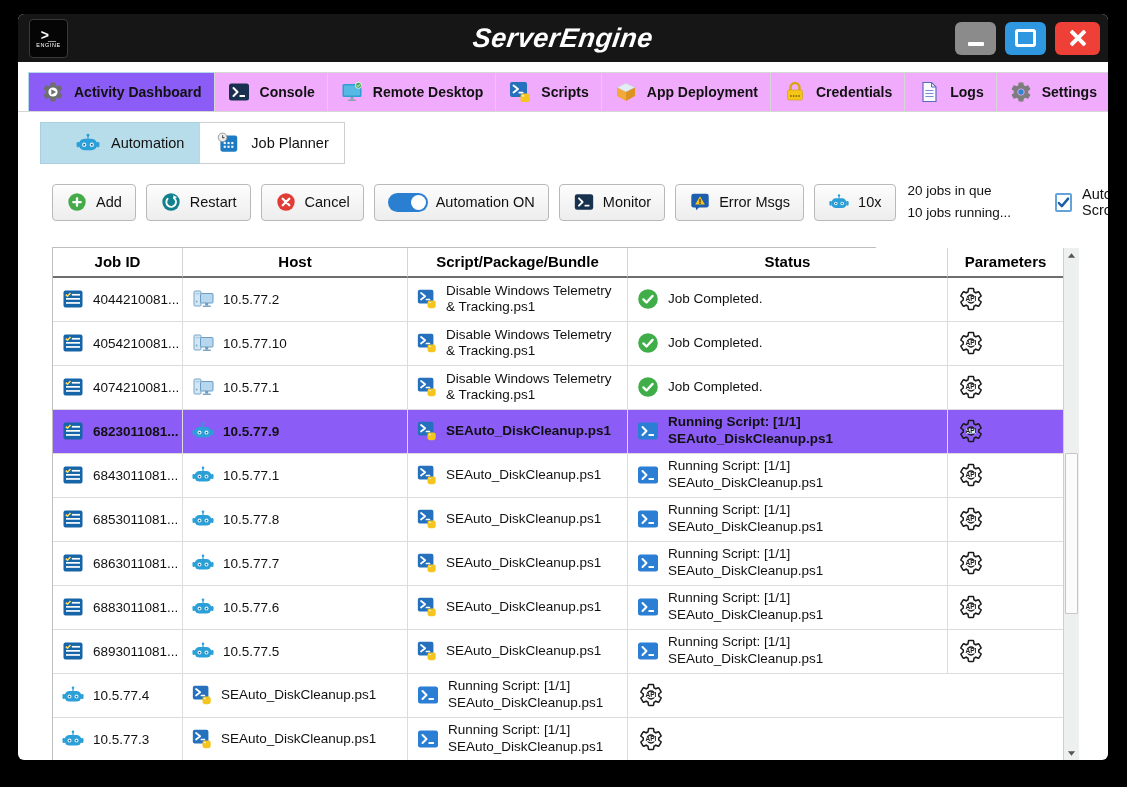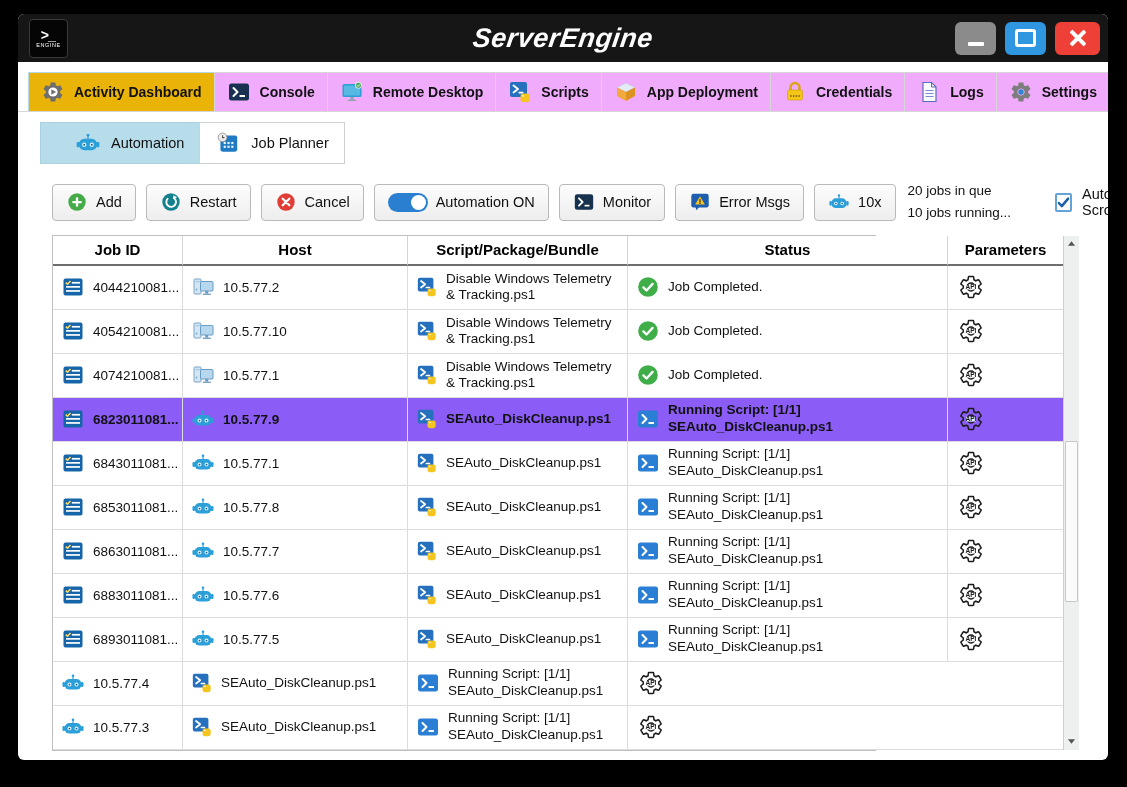--- a/index.html
+++ b/index.html
@@ -30,21 +30,21 @@
   .glyph-close{width:18px;height:18px;position:relative;}
   .glyph-close:before,.glyph-close:after{content:"";position:absolute;left:7px;top:-1px;width:4px;height:20px;background:#fff;border-radius:1px;}
   .glyph-close:before{transform:rotate(45deg);}
   .glyph-close:after{transform:rotate(-45deg);}
   
   .tabbar{display:flex;align-items:flex-end;padding-left:10px;margin-top:10px;border-bottom:1px solid #d6d6d6;}
   .tab{display:flex;align-items:center;gap:9px;height:38px;padding:0 12px;
     background:#f0abfc;border:1px solid #d6d6d6;border-bottom:none;margin-left:-1px;
     font-size:14px;font-weight:bold;color:#111;white-space:nowrap;cursor:default;}
   .tab:first-child{margin-left:0;}
-  .tab.active{background:#eab308;border-color:#b5d8e8;}
+  .tab.active{background:#8b5cf6;border-color:#b5d8e8;}
   .ic24{width:24px;height:24px;flex:0 0 auto;}
   .ic22{width:22px;height:22px;flex:0 0 auto;}
   .ic26{width:26px;height:26px;flex:0 0 auto;}
   
   .subtabs{display:flex;margin:10px 0 0 22px;}
   .subtab{display:flex;align-items:center;gap:10px;height:40px;padding:0 15px;
     background:#fff;border:1px solid #cfcfcf;margin-left:-1px;font-size:14.5px;color:#111;}
   .subtab:first-child{margin-left:0;padding-left:34px;}
   .subtab.active{background:#b7dcea;border-color:#a9cfe0;}
   
@@ -55,21 +55,21 @@
   .toggle{width:40px;height:19px;border-radius:10px;background:#2b7fd0;position:relative;flex:0 0 auto;}
   .toggle .knob{position:absolute;right:2px;top:2px;width:15px;height:15px;border-radius:50%;background:#fff;}
   .queue{font-size:13.5px;line-height:1.65;color:#111;margin-left:2px;white-space:nowrap;}
   .flexspace{flex:1;}
   .biggear{width:34px;height:34px;color:#6a6a6a;}
   .autoscroll{display:flex;align-items:center;gap:10px;margin-left:14px;font-size:14.5px;color:#111;}
   .checkbox{width:19px;height:19px;box-sizing:border-box;background:#fff;border:2px solid #63a3d8;
     border-radius:2px;display:flex;align-items:center;justify-content:center;}
   .checkbox svg{width:13px;height:13px;}
   
-  .table{margin:10px 0 0 34px;width:824px;border:1px solid #bfbfbf;display:flex;box-sizing:border-box;}
+  .table{margin:22px 0 0 34px;width:824px;border:1px solid #bfbfbf;display:flex;box-sizing:border-box;}
   .grid{width:1010px;}
   .thead,.trow{display:grid;grid-template-columns:130px 225px 220px 320px 115px;}
   .hcell{height:28px;display:flex;align-items:center;justify-content:center;
     font-weight:bold;font-size:15px;color:#000;border-right:1px solid #d4d4d4;border-bottom:2px solid #6e6e6e;background:#fff;}
   .hcell:last-child{border-right:none;}
   .trow{height:43px;border-bottom:1px solid #dcdcdc;background:#fff;}
   .trow.selected{background:#8b5cf6;font-weight:bold;}
   .trow.selected .cell{--cellbg:#ddeffa;}
   .cell{display:flex;align-items:center;gap:8px;padding:0 8px;border-right:1px solid #dcdcdc;
     font-size:13.5px;color:#111;overflow:hidden;}

